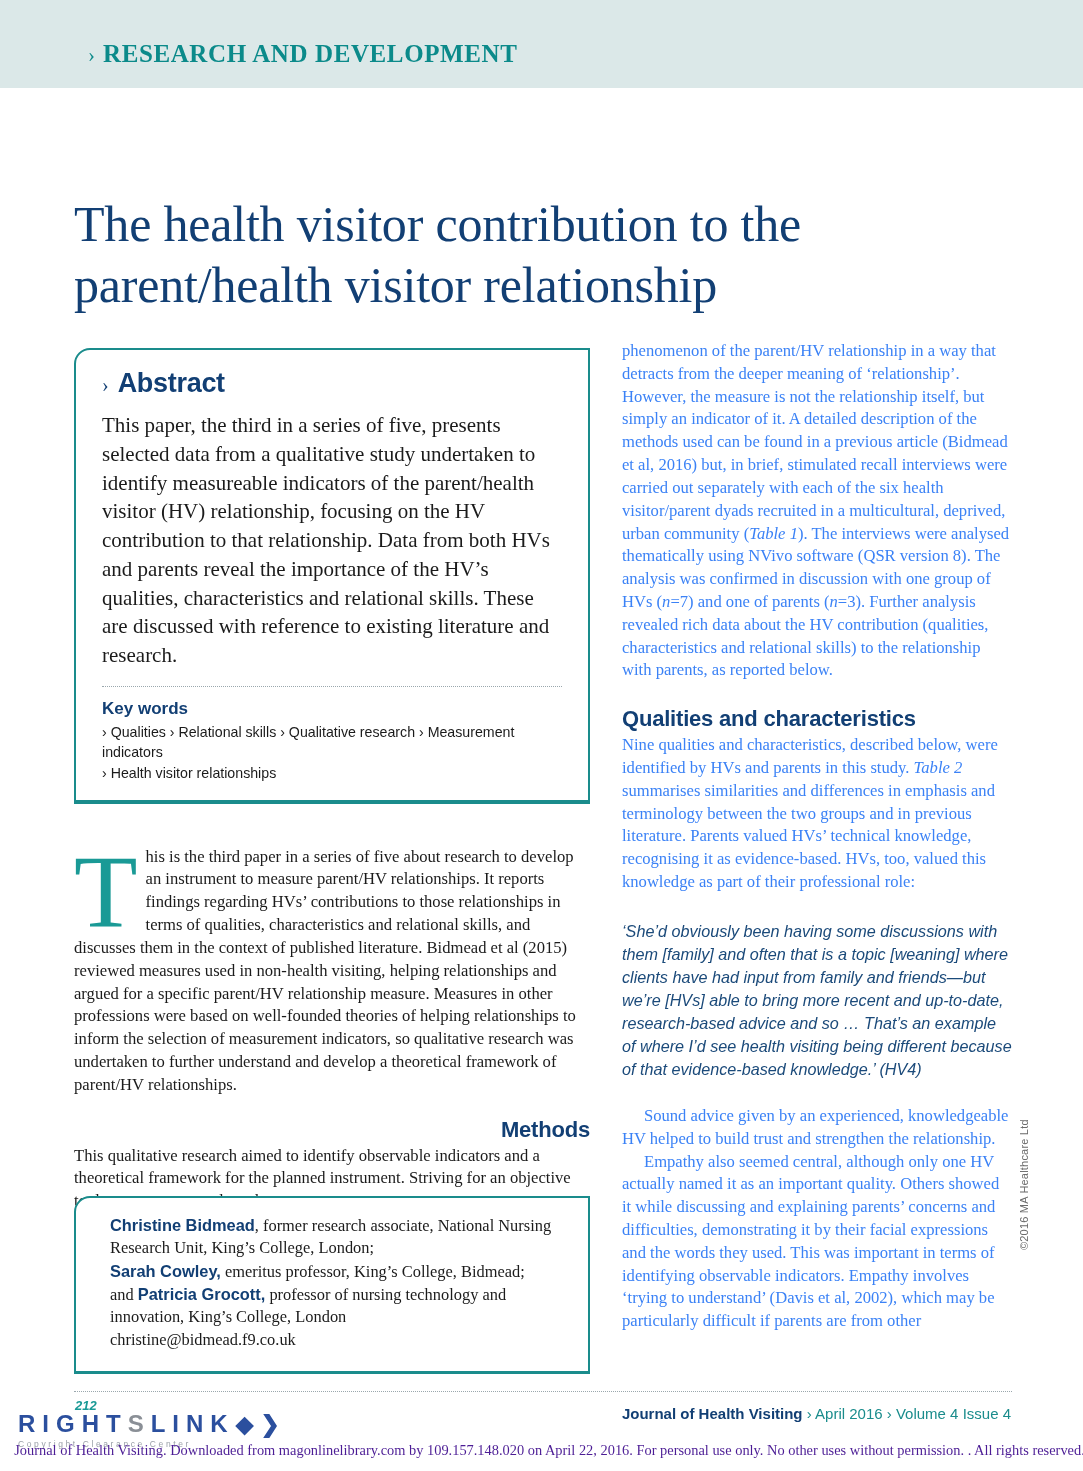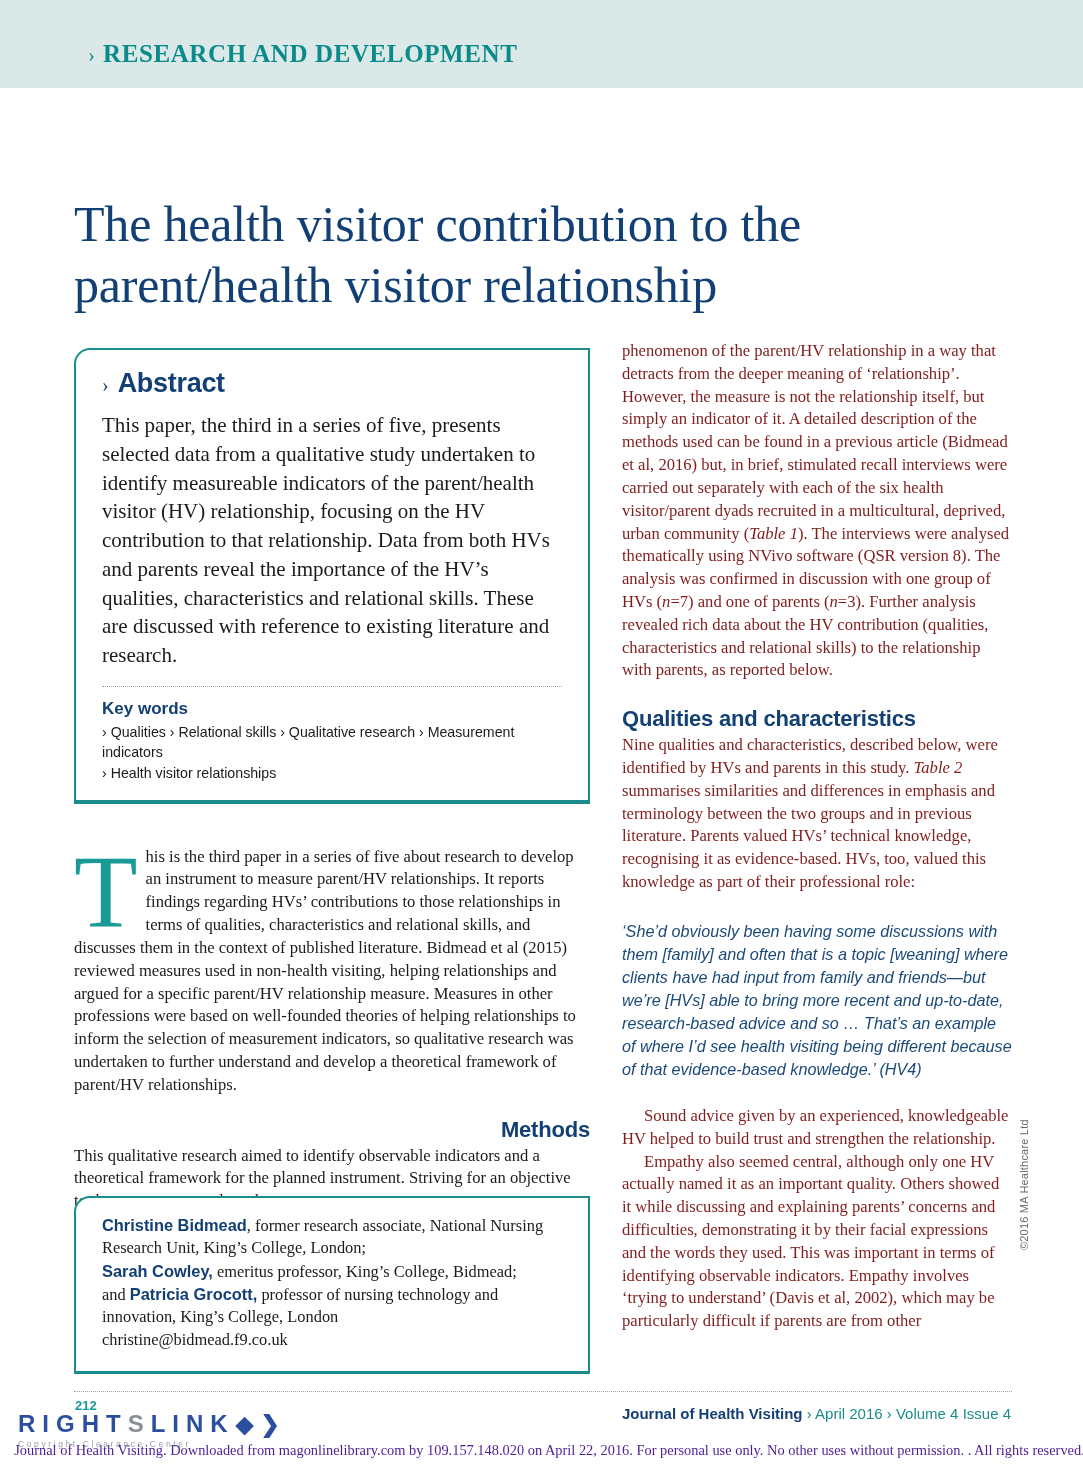--- a/index.html
+++ b/index.html
@@ -162,39 +162,39 @@
 
   
   .author-box {
     position: absolute;
     left: 74px;
     top: 1196px;
     width: 516px;
     border: 2px solid #1a8c8c;
     border-bottom-width: 3px;
     border-top-left-radius: 16px;
-    padding: 16px 26px 20px 26px;
+    padding: 16px 26px 20px 34px;
     background: #ffffff;
   }
   .author-text {
     color: #1b1b1b;
     font-family: "Liberation Serif", serif;
     font-size: 16.4px;
     line-height: 1.36;
   }
   .author-name {
     color: #123f74;
     font-family: "Liberation Sans", sans-serif;
     font-weight: bold;
     font-size: 16.4px;
   }
 
   
   .r-p {
-    color: #7f1d1d;
+    color: #3b82f6;
     font-family: "Liberation Serif", serif;
     font-size: 16.6px;
     line-height: 1.375;
     margin: 0;
     text-align: left;
   }
   .r-head {
     color: #123f74;
     font-family: "Liberation Sans", sans-serif;
     font-weight: bold;
@@ -235,20 +235,21 @@
     border-top: 1px dotted #9aa7ad;
   }
   .page-number {
     position: absolute;
     left: 75px;
     top: 1398px;
     color: #1a9a96;
     font-family: "Liberation Sans", sans-serif;
     font-size: 13px;
     font-weight: bold;
+    font-style: italic;
   }
   .rightslink {
     position: absolute;
     left: 18px;
     top: 1412px;
     width: 215px;
   }
   .rl-word {
     font-family: "Liberation Sans", sans-serif;
     font-weight: bold;

